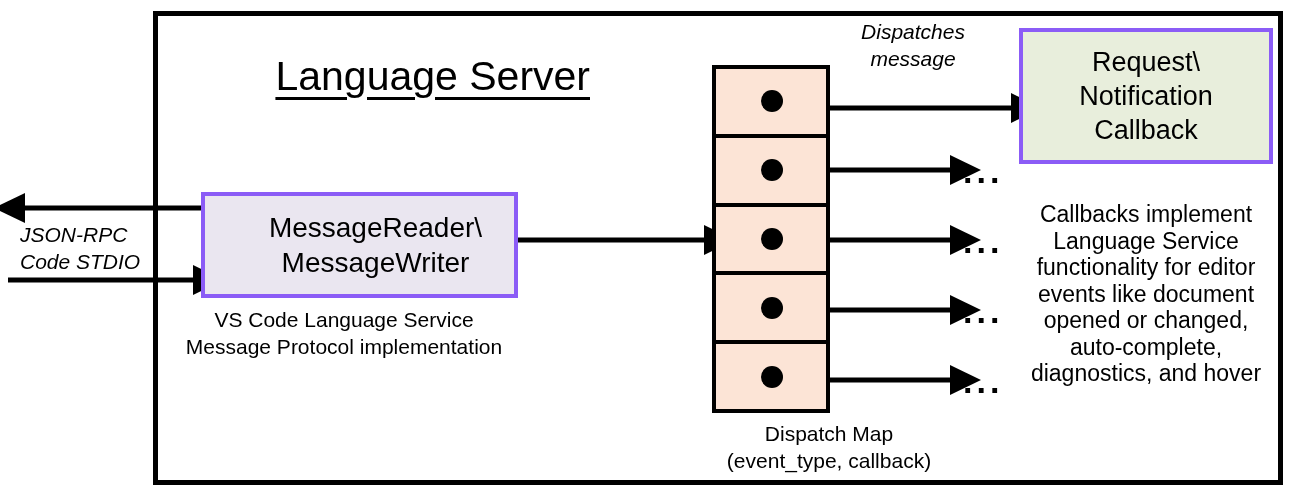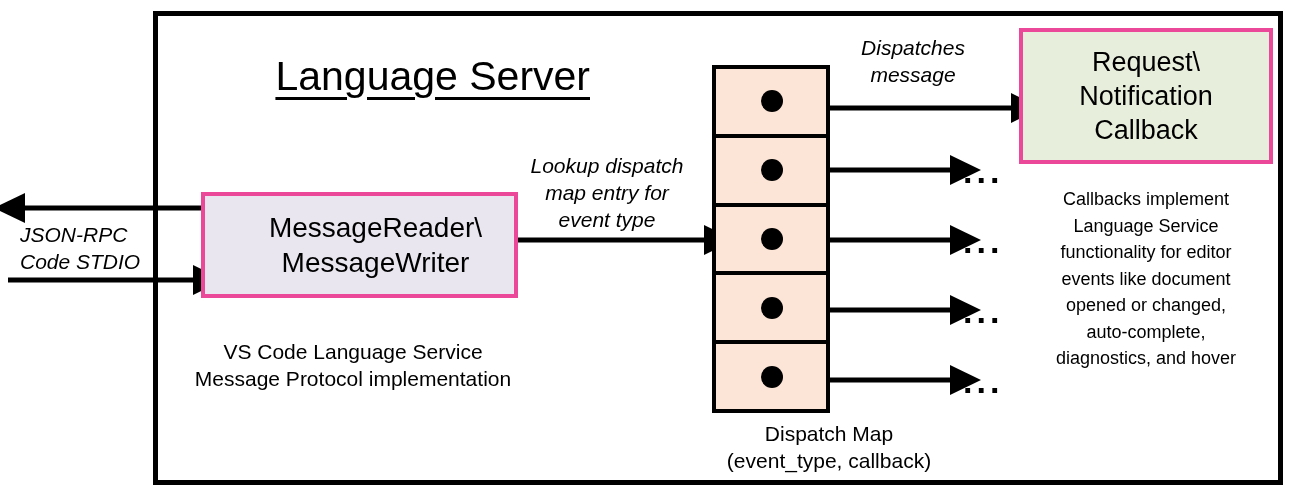--- a/index.html
+++ b/index.html
@@ -40,21 +40,21 @@
     text-align: right;
     text-decoration: underline;
     text-underline-offset: 7px;
     text-decoration-thickness: 3px;
     white-space: nowrap;
   }
 
   
   .node-box {
     position: absolute;
-    border: 4px solid #ec4899;
+    border: 4px solid #8b5cf6;
     box-sizing: border-box;
     display: flex;
     flex-direction: column;
     align-items: center;
     justify-content: center;
     text-align: center;
   }
   #message-reader-box {
     left: 201px;
     top: 192px;
@@ -77,35 +77,34 @@
 
   
   .caption {
     position: absolute;
     text-align: center;
     font-size: 21px;
     line-height: 27px;
     white-space: pre-line;
   }
   #message-reader-caption {
-    left: 168px;
+    left: 159px;
     top: 306px;
     width: 370px;
-    margin-top: 32px;
   }
   #dispatch-map-caption {
     left: 659px;
     top: 420px;
     width: 340px;
   }
   #callback-caption {
     left: 1013px;
-    top: 186px;
+    top: 201px;
     width: 266px;
-    font-size: 18px;
+    font-size: 23px;
     line-height: 26.5px;
     text-align: center;
   }
 
   
   .edge-label {
     position: absolute;
     font-style: italic;
     text-align: center;
     font-size: 21px;
@@ -120,21 +119,20 @@
   }
   #lookup-label {
     left: 512px;
     top: 152px;
     width: 190px;
   }
   #dispatches-label {
     left: 833px;
     top: 18px;
     width: 160px;
-    margin-top: 16px;
   }
 
   
   #dispatch-map {
     position: absolute;
     left: 712px;
     top: 65px;
     width: 118px;
     height: 348px;
     border: 4px solid #000000;
@@ -233,23 +231,20 @@
   <div id="jsonrpc-label" class="edge-label">JSON-RPC
 Code STDIO</div>
 
   <div id="message-reader-box" class="node-box">
     <span style="white-space: pre-line;">MessageReader\
 MessageWriter</span>
   </div>
   <div id="message-reader-caption" class="caption">VS Code Language Service
 Message Protocol implementation</div>
 
-  <div id="lookup-label" class="edge-label">Lookup dispatch
-map entry for
-event type</div>
 
   <div id="dispatch-map">
     <div class="map-row">
       <span class="map-dot"></span>
     </div>
     <div class="map-row">
       <span class="map-dot"></span>
     </div>
     <div class="map-row">
       <span class="map-dot"></span>

